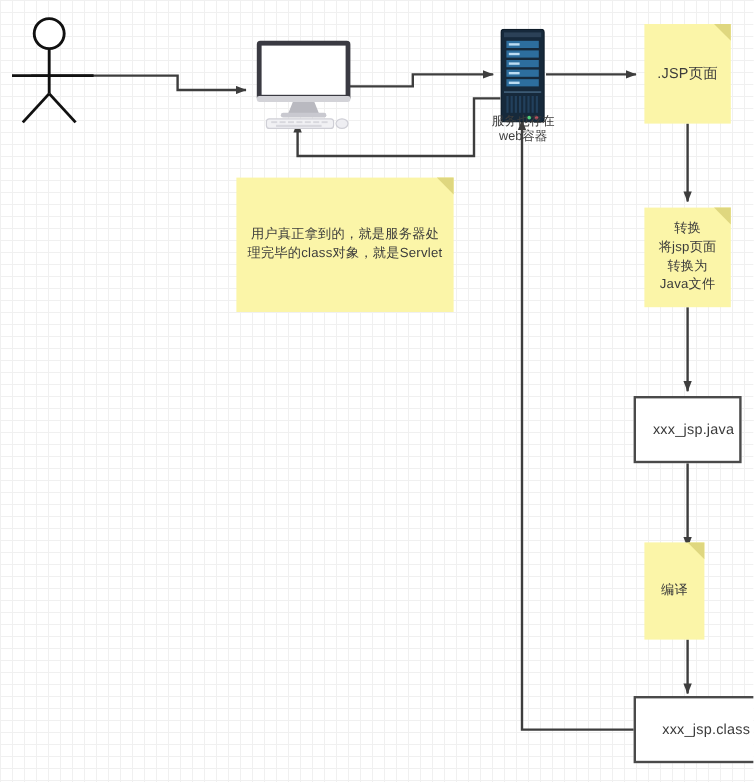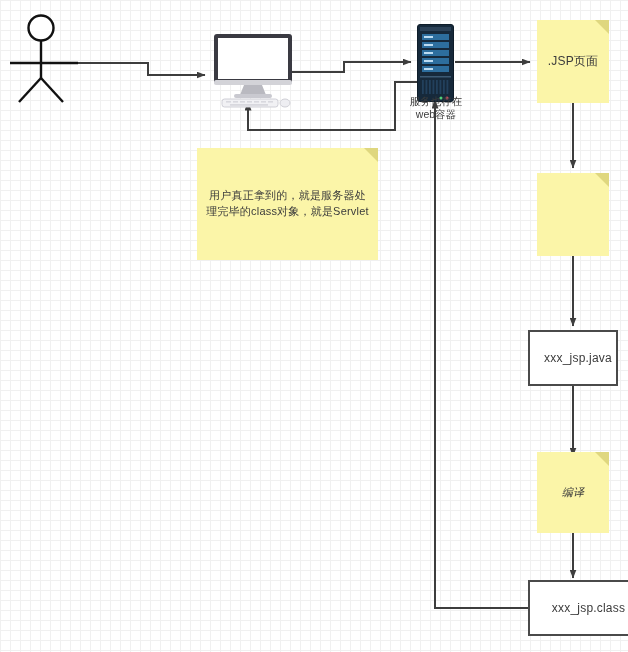--- a/index.html
+++ b/index.html
@@ -187,27 +187,31 @@
   </div>
 
   <div class="note" style="left:197px; top:148px; width:181px; height:112px; font-size:11px;">
     <span class="fold"></span>
     <span class="note-text">用户真正拿到的，就是服务器处
 理完毕的class对象，就是Servlet</span>
   </div>
 
   <div class="note" style="left:537px; top:173px; width:72px; height:83px; font-size:11px;">
     <span class="fold"></span>
+    <span class="note-text">转换
+将jsp页面
+转换为
+Java文件</span>
   </div>
 
   <div class="box" style="left:528px; top:330px; width:90px; height:56px;">
     <span>xxx_jsp.java</span>
   </div>
 
-  <div class="note" style="left:537px; top:452px; width:72px; height:81px; font-size:11px;font-style:italic;">
+  <div class="note" style="left:537px; top:452px; width:50px; height:81px; font-size:11px;">
     <span class="fold"></span>
     <span class="note-text">编译</span>
   </div>
 
   <div class="box" style="left:528px; top:580px; width:111px; height:56px;">
     <span>xxx_jsp.class</span>
   </div>
 
 </div>
 

